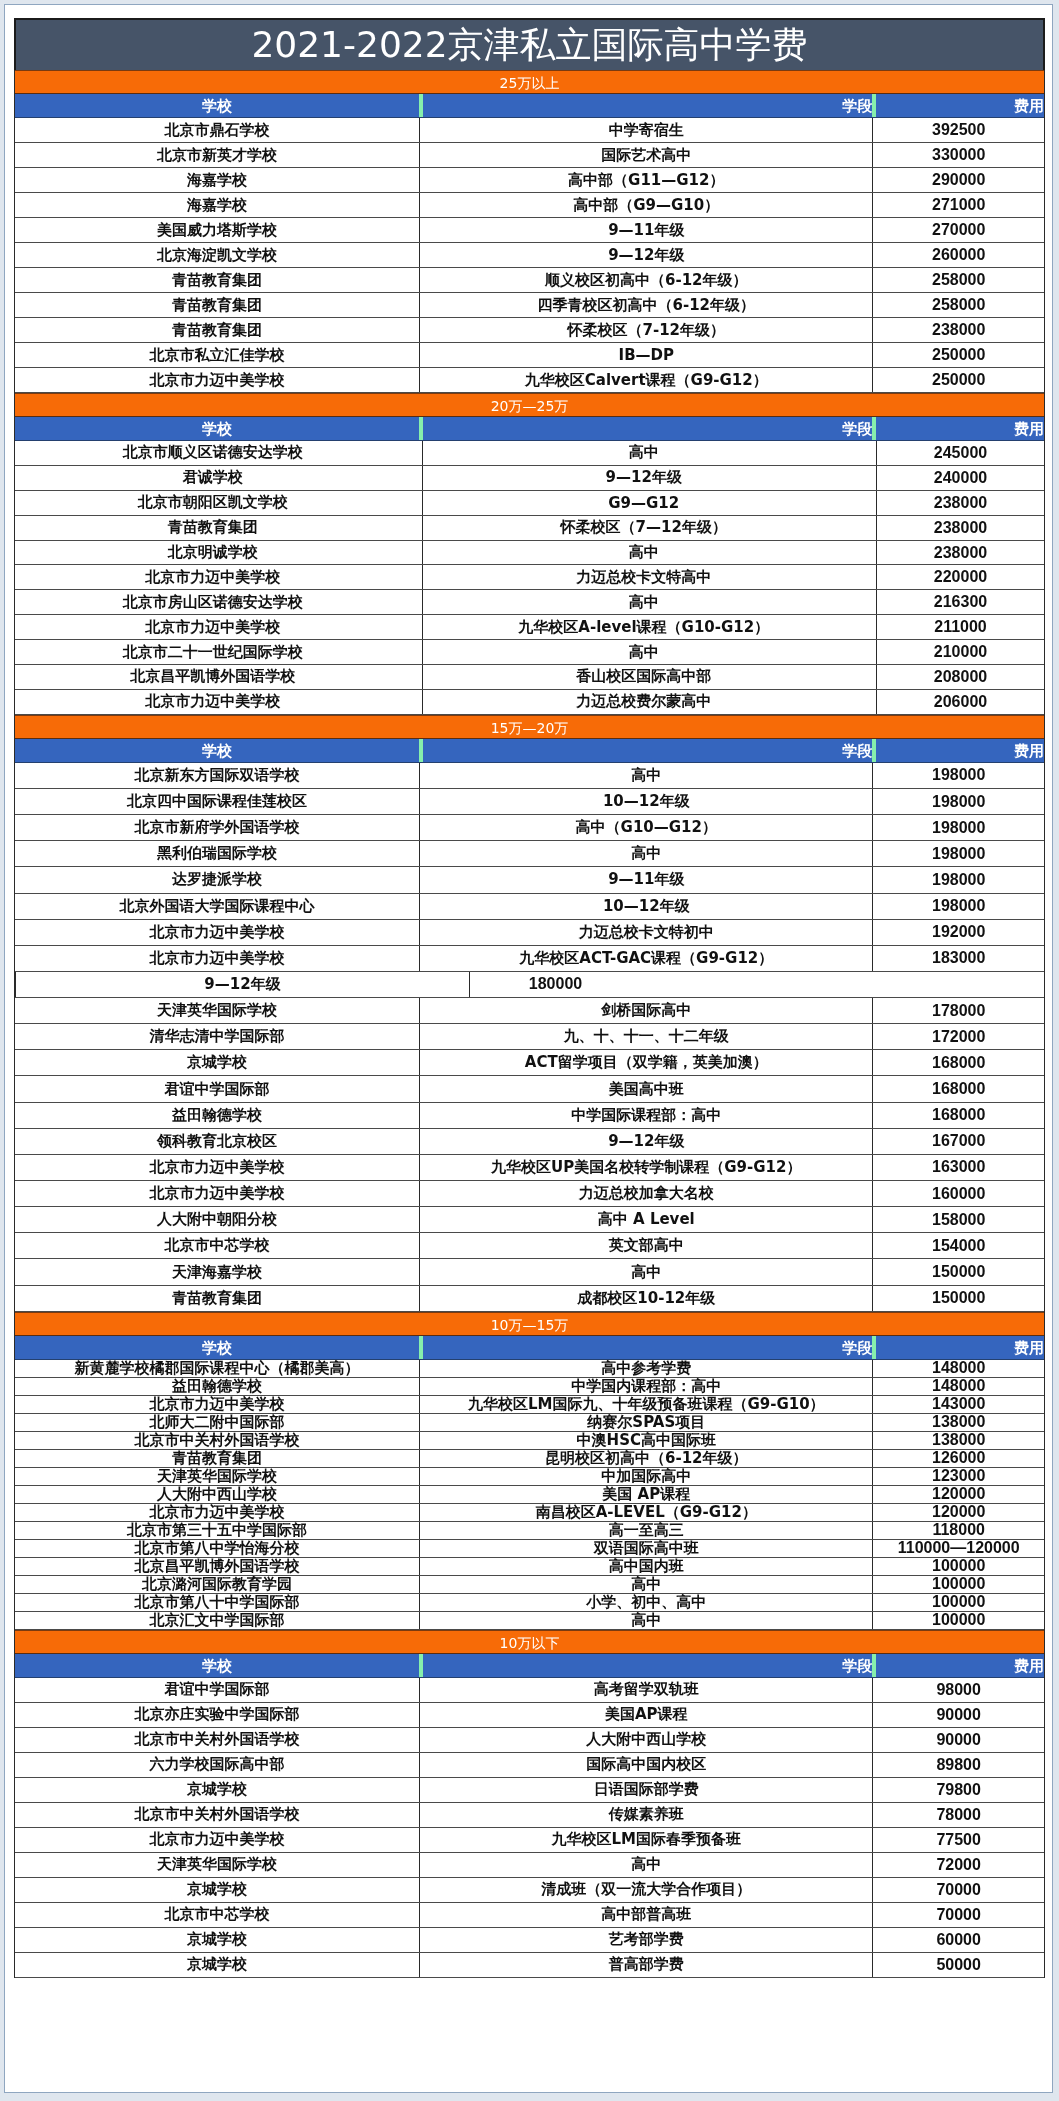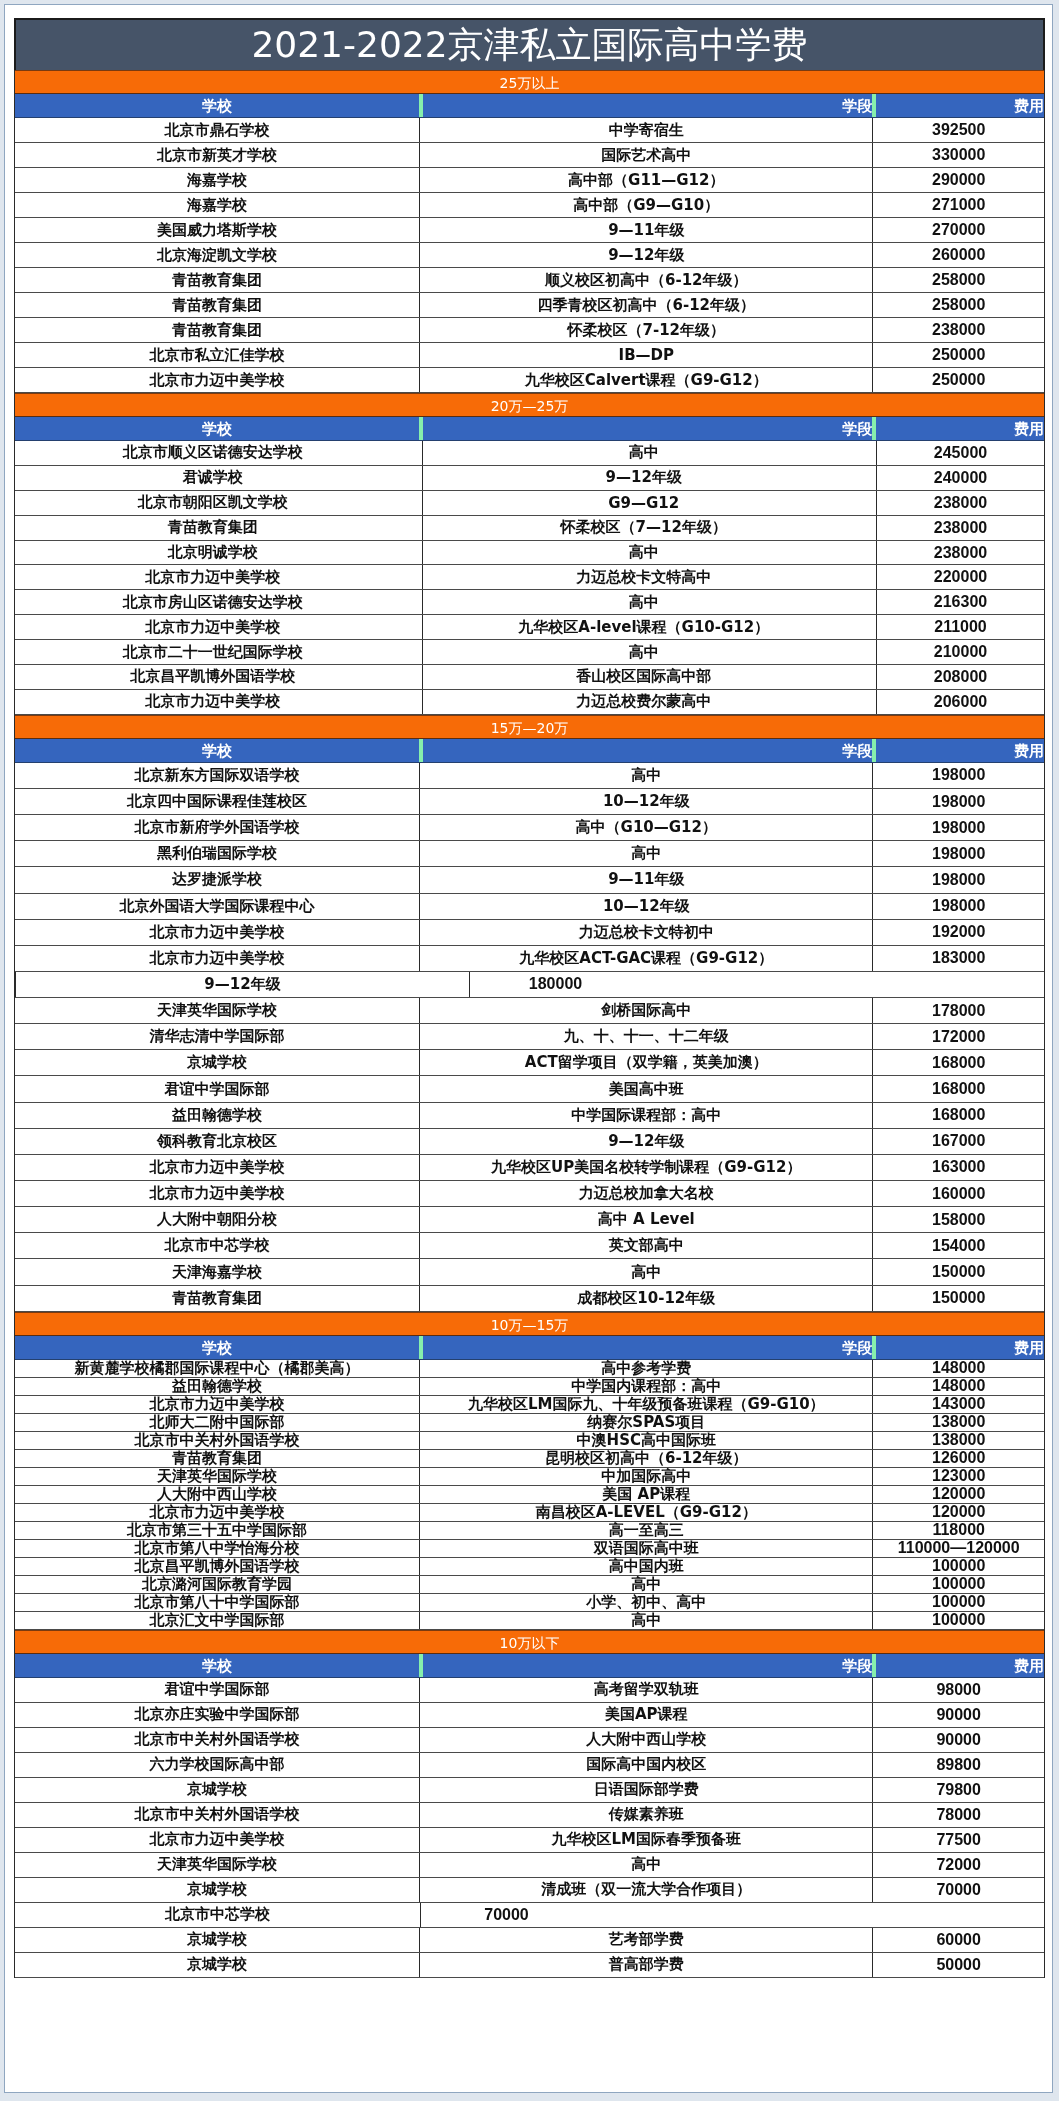--- a/index.html
+++ b/index.html
@@ -435,20 +435,21 @@
     <div class="c2">高中</div>
     <div class="c3 fee">72000</div>
   </div>
           <div class="row">
     <div class="c1">京城学校</div>
     <div class="c2">清成班（双一流大学合作项目）</div>
     <div class="c3 fee">70000</div>
   </div>
           <div class="row">
     <div class="c1">北京市中芯学校</div>
+    <div class="c2">高中部普高班</div>
     <div class="c3 fee">70000</div>
   </div>
           <div class="row">
     <div class="c1">京城学校</div>
     <div class="c2">艺考部学费</div>
     <div class="c3 fee">60000</div>
   </div>
           <div class="row">
     <div class="c1">京城学校</div>
     <div class="c2">普高部学费</div>

